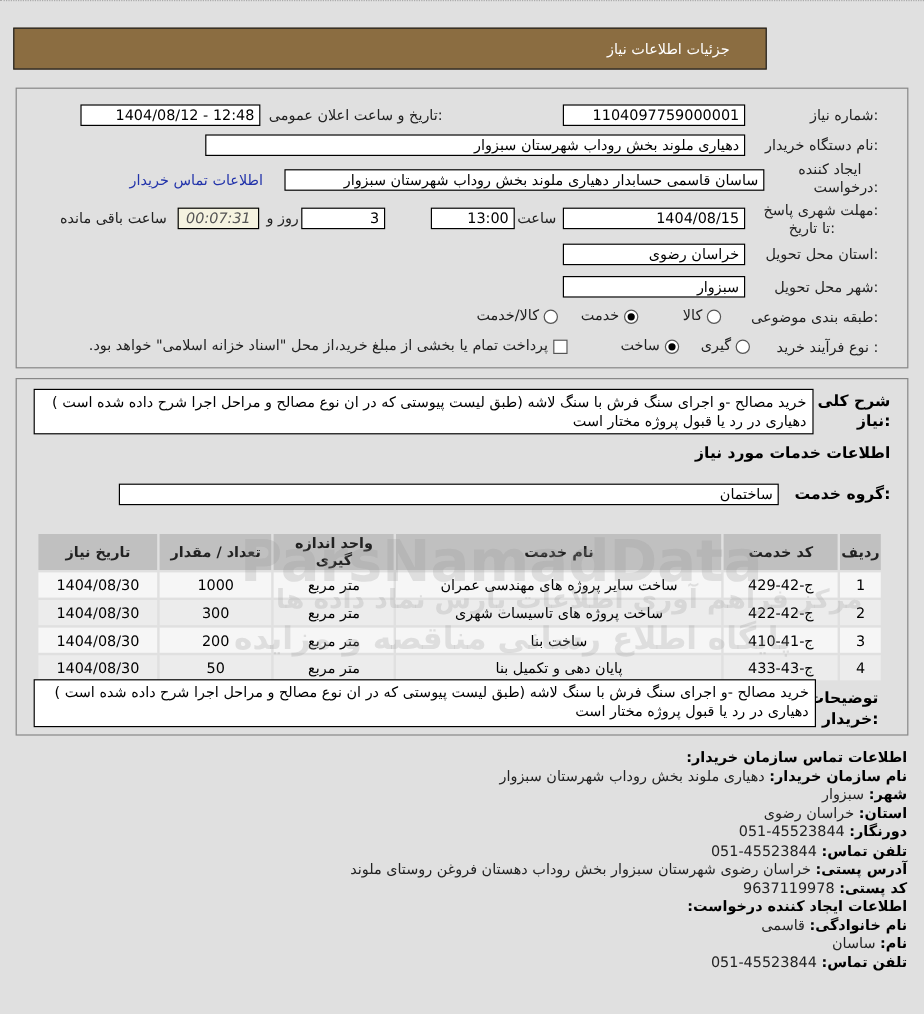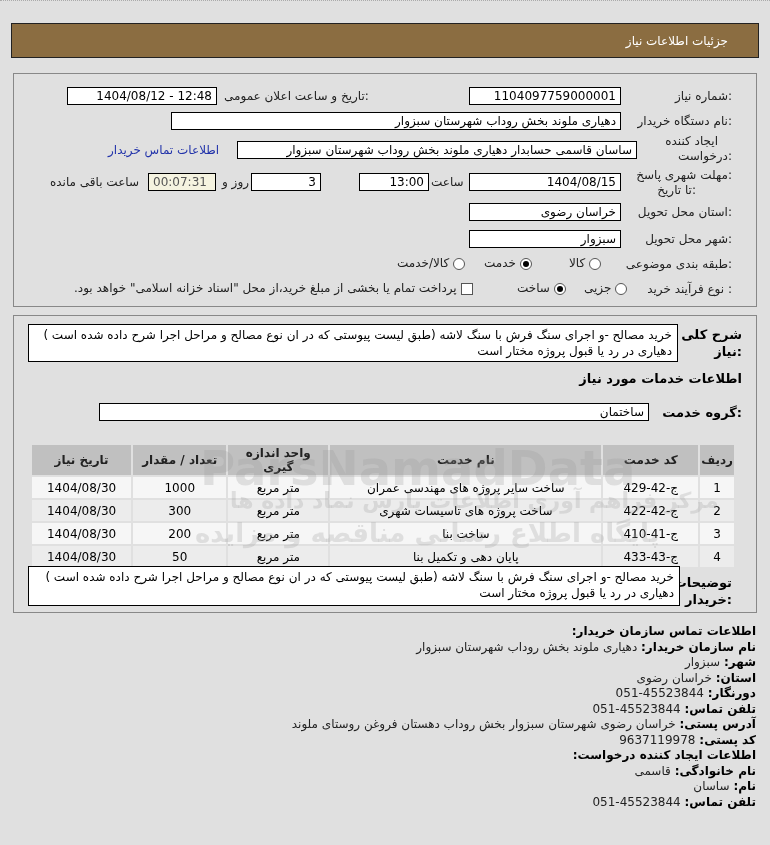--- a/index.html
+++ b/index.html
@@ -5,41 +5,41 @@
   html, body { margin:0; padding:0; }
   body {
     width:770px; height:845px; overflow:hidden;
     background:#e0e0e0;
     font-family:"DejaVu Sans", sans-serif;
     font-size:12px; color:#000;
     position:relative;
   }
   .topline { position:absolute; left:0; top:0; width:770px; height:1px; border-top:1px dotted #aaa; }
   .title-bar {
-    position:absolute; left:11px; top:23px; width:748px; height:35px;
+    position:absolute; left:11px; top:23px; width:628px; height:35px;
     background:#8b6d41; border:1px solid #222; box-sizing:border-box;padding-left:24px;
   }
   .title-bar span {
     position:absolute; right:30px; top:10px; color:#fff; font-size:12px;
   }
   .panel {
     position:absolute; left:13px; width:744px; box-sizing:border-box;
     border:1px solid #888; background:#e0e0e0;
   }
   #panel1 { top:73px; height:234px; }
   #panel2 { top:315px; height:298px; }
   .abs { position:absolute; white-space:nowrap; }
   .lbl { font-size:12px; color:#222; }
   .box {
     position:absolute; background:#fff; border:1px solid #000; box-sizing:border-box;
     font-size:12px; padding:0 4px; height:18px; line-height:16px; white-space:nowrap; overflow:hidden;
   }
   .center { text-align:right; }
   .right { text-align:right; direction:rtl; }
-  .timer { background:#f5f3e0; color:#555; text-align:left; }
+  .timer { background:#f5f3e0; color:#555; text-align:center;font-style:italic; }
   .link { color:#2233aa; }
   .radio {
     display:inline-block; width:12px; height:12px; border:1px solid #555; border-radius:50%;
     background:#fff; vertical-align:middle; box-sizing:border-box; position:relative;
   }
   .radio.on::after {
     content:""; position:absolute; left:2px; top:2px; width:6px; height:6px; border-radius:50%; background:#000;
   }
   .chk {
     display:inline-block; width:12px; height:12px; border:1px solid #555; background:#fff;
@@ -116,21 +116,21 @@
     <span>خدمت</span>
   </span>
   <span class="abs lbl" style="left:383px;top:182px;direction:rtl;">
     <span class="radio"></span>
     <span>کالا/خدمت</span>
   </span>
 
   <span class="abs lbl" style="right:24px;top:208px;">نوع فرآیند خرید :</span>
   <span class="abs lbl" style="left:570px;top:207px;direction:rtl;">
     <span class="radio"></span>
-    <span>جزیی</span>
+    <span>گیری</span>
   </span>
   <span class="abs lbl" style="left:503px;top:207px;direction:rtl;">
     <span class="radio on"></span>
     <span>ساخت</span>
   </span>
   <span class="abs lbl" style="left:60px;top:207px;direction:rtl;">
     <span class="chk"></span>
     <span>پرداخت تمام یا بخشی از مبلغ خرید،از محل "اسناد خزانه اسلامی" خواهد بود.</span>
   </span>
 </div>

